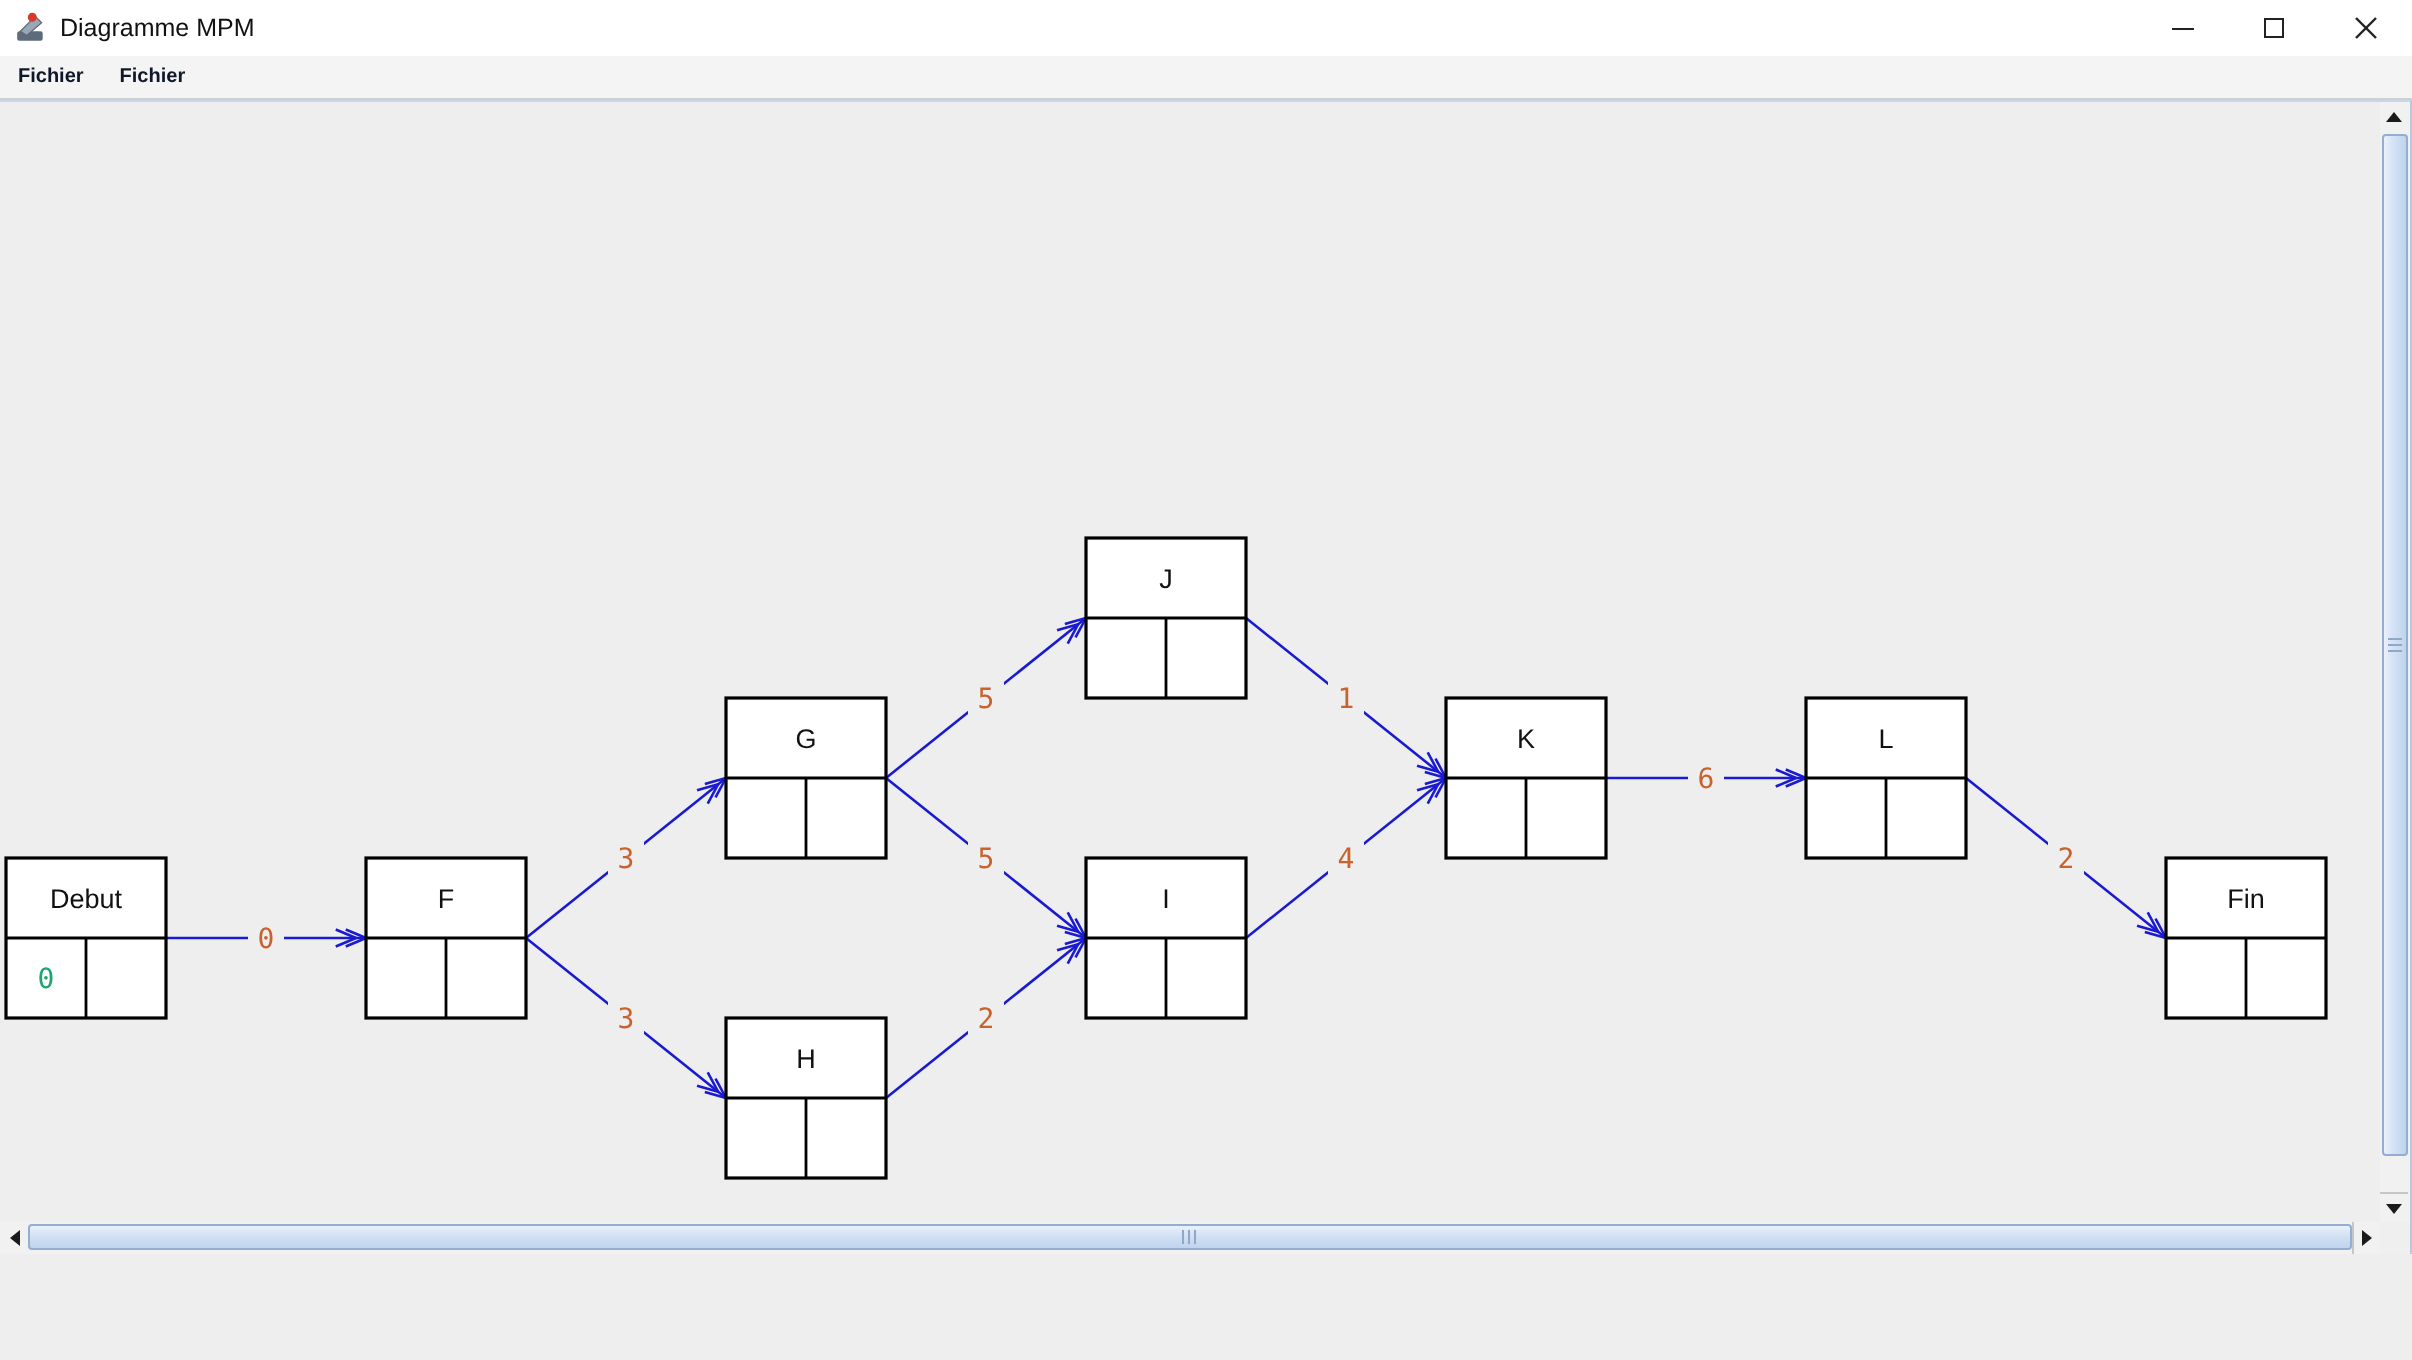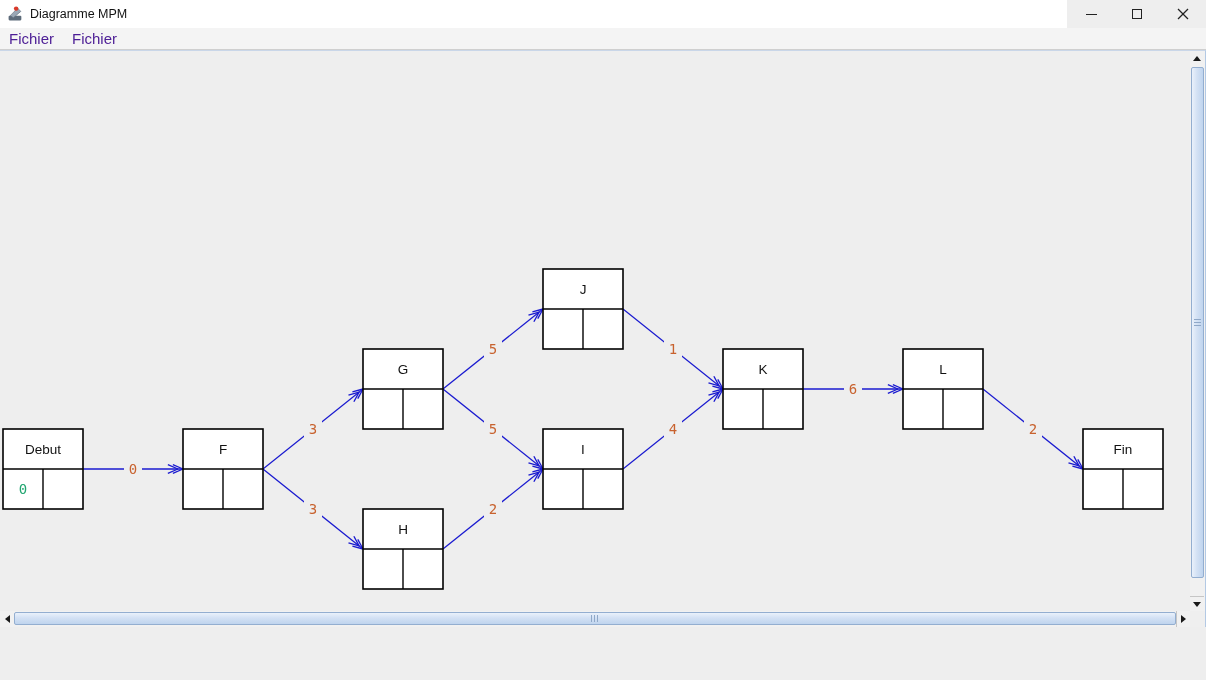--- a/index.html
+++ b/index.html
@@ -1,30 +1,30 @@
 <!DOCTYPE html>
 <html><head>
 <meta charset="utf-8">
 <style>
   * { margin:0; padding:0; box-sizing:border-box; }
   html,body { width:1206px; height:680px; }
   body { position:relative; font-family:"Liberation Sans",sans-serif; background:#eeeeee; overflow:hidden; }
 
   
-  .titlebar { position:absolute; left:0; top:0; width:1067px; height:28px; background:#ffffff; }
+  .titlebar { position:absolute; left:0; top:0; width:1206px; height:28px; background:#ffffff; }
   .app-icon { position:absolute; left:7px; top:5px; width:17px; height:17px; }
   .window-title { position:absolute; left:30px; top:7px; font-size:12.5px; color:#111; white-space:nowrap; }
   .win-btn { position:absolute; top:0; width:46px; height:28px; display:flex; align-items:center; justify-content:center; cursor:default; }
   .win-btn.min { left:1068px; } .win-btn.max { left:1114px; } .win-btn.close { left:1160px; }
   .glyph-min { width:11px; height:1px; background:#222; }
   .glyph-max { width:10px; height:10px; border:1px solid #222; }
 
   
   .menubar { position:absolute; left:0; top:28px; width:1206px; height:22px; background:#f4f4f4; border-bottom:1px solid #cfcfcf; display:flex; align-items:center; }
-  .menu-item { font-weight:normal; font-size:15px; color:#4c1d95; padding:0 9px; height:100%; display:flex; align-items:center; }
+  .menu-item { font-weight:bold; font-size:10px; color:#0f172a; padding:0 9px; height:100%; display:flex; align-items:center; }
 
   
   .canvas { position:absolute; left:0; top:50px; width:1190px; height:561px; background:#eeeeee; border-top:1px solid #c9d6e8; }
   .canvas svg { position:absolute; left:0; top:0; }
 
   .vscroll { position:absolute; left:1190px; top:50px; width:16px; height:561px; background:#f1f1f1; border-top:1px solid #c9d6e8; border-right:1px solid #b3c9e4; }
   .hscroll { position:absolute; left:0; top:611px; width:1190px; height:16px; background:#f1f1f1; }
   .corner  { position:absolute; left:1190px; top:611px; width:16px; height:16px; background:#efefef; border-right:1px solid #b3c9e4; }
 
   .sb-btn { position:absolute; display:flex; align-items:center; justify-content:center; background:#f1f1f1; }

